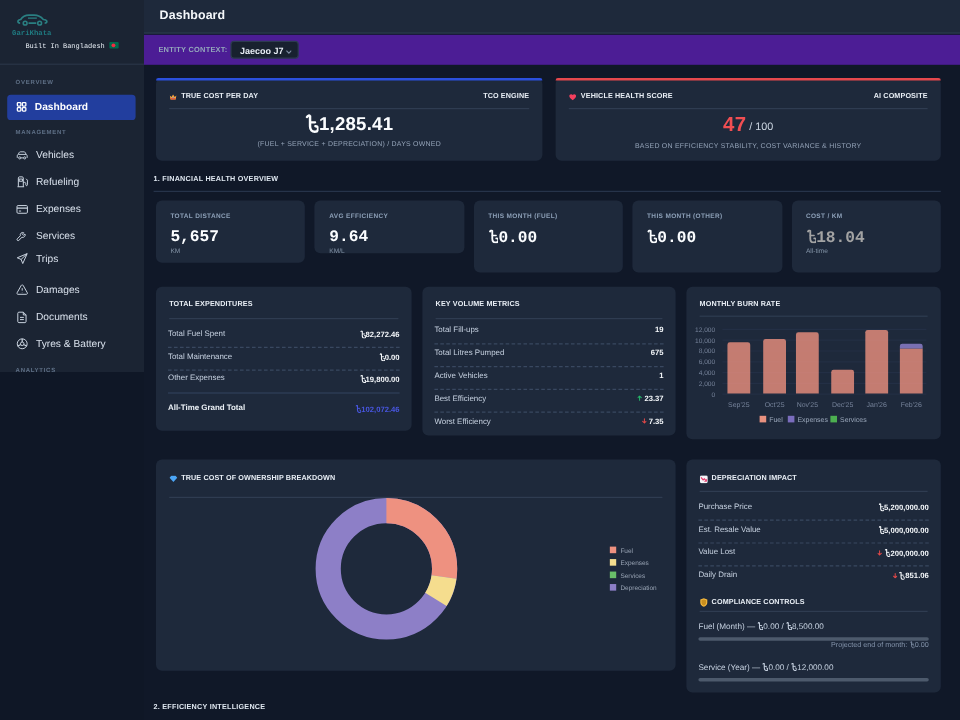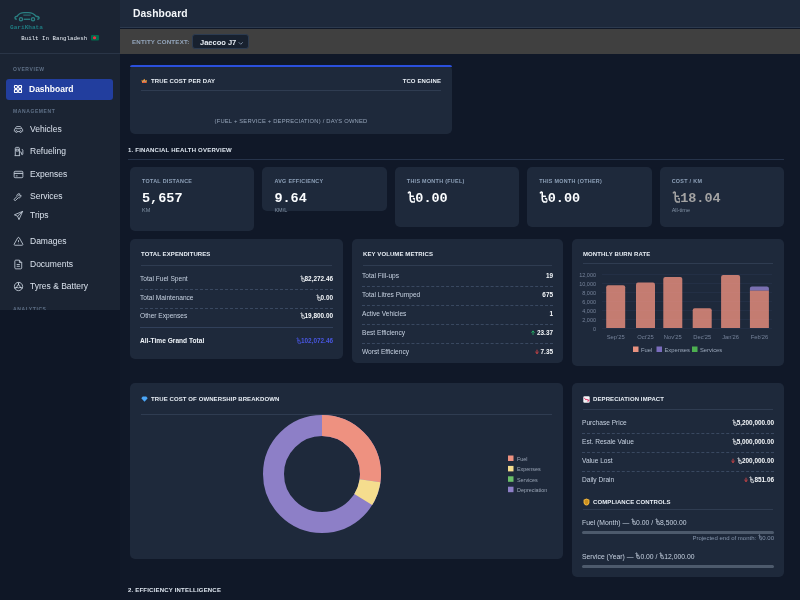--- a/index.html
+++ b/index.html
@@ -9,21 +9,21 @@
   #sidebar { position:absolute; left:0; top:0; width:120px; height:600px; background:#0f1726; }
   #navwrap { position:absolute; left:0; top:0; width:120px; height:310px; background:#1b2433; }
   #navclip { position:absolute; left:0; top:0; width:120px; height:310px; overflow:hidden; }
   #sbline { position:absolute; left:0; top:53px; width:120px; height:1px; background:#2a3547; }
   .navlabel { position:absolute; left:13px; font-size:5px; font-weight:bold; letter-spacing:0.6px; color:#5f7087; }
   .navitem { position:absolute; left:6px; width:107px; height:20px; color:#d9e1ec; font-size:8.5px; display:flex; align-items:center; }
   .navitem svg { margin-left:7px; margin-right:6px; flex:none; }
   .navitem.sel { background:#223e9e; border-radius:3px; color:#fff; font-weight:bold; }
   
   #topbar { position:absolute; left:120px; top:0; width:680px; height:28px; background:#1e293b; border-bottom:1px solid #2c3a4f; }
-  #entitybar { position:absolute; left:120px; top:29px; width:680px; height:26.5px; background:#404040; }
+  #entitybar { position:absolute; left:120px; top:29px; width:680px; height:26.5px; background:#4c1d95; }
   #main { position:absolute; left:120px; top:54px; width:680px; height:546px; background:#101828; }
   .card { position:absolute; background:#1e293b; border-radius:5px; }
   .cardhead { position:absolute; left:11px; right:11px; top:12px; height:10px; font-size:6px; font-weight:bold; letter-spacing:0.1px; color:#e8eef5; }
   .hdivider { position:absolute; left:11px; right:11px; height:1px; background:#2f3c51; }
   .seclabel { position:absolute; font-size:6px; font-weight:bold; letter-spacing:0.2px; color:#dfe7f0; }
   .row { position:absolute; left:10px; right:10px; height:9px; font-size:6.6px; color:#c6d1e0; }
   .row b { position:absolute; right:0; top:0; color:#f5f8fb; font-size:6.4px; }
   .row .lab { position:absolute; left:0; top:0; }
   .dash { position:absolute; left:10px; right:10px; height:0; border-top:1px dashed #394860; }
   .solid { position:absolute; left:10px; right:10px; height:1px; background:#31405a; }
@@ -154,29 +154,47 @@
     <div class="cardhead">
       <svg style="position:absolute;left:0;top:0.5px" width="6.5" height="6" viewBox="0 0 12 10">
           <path d="M1 2.5 L3.5 4.5 L6 1 L8.5 4.5 L11 2.5 L10 8.5 L2 8.5 Z" fill="#f6a33c"></path>
           <rect x="2.2" y="6.3" width="7.6" height="2.2" fill="#e4593c"></rect>
           <circle cx="6" cy="5.6" r="1.1" fill="#5b8fe8"></circle>
         </svg>
       <span style="position:absolute;left:10px;top:1px">TRUE COST PER DAY</span>
       <span style="position:absolute;right:0;top:1px">TCO ENGINE</span>
     </div>
     <div class="hdivider" style="top:25px"></div>
+    <div class="abs" style="left:0;right:0;top:30px;text-align:center;font-size:15.5px;font-weight:bold;color:#fbfdff;letter-spacing:0.2px">
+      <svg width="11.5" height="16" viewBox="0 0 10 14" style="vertical-align:-2.5px;color:#fbfdff">
+          <use href="#tk"></use>
+        </svg>1,285.41</div>
     <div class="abs" style="left:0;right:0;top:52.5px;text-align:center;font-size:5.8px;color:#94a3b8;letter-spacing:0.2px">(FUEL + SERVICE + DEPRECIATION) / DAYS OWNED</div>
   </div>
 
+  <div class="card" style="left:343px;top:11px;width:321px;height:69px">
+    <div style="position:absolute;left:0;right:0;top:0;height:2px;background:#e5484d;border-radius:5px 5px 0 0"></div>
+    <div class="cardhead">
+      <svg style="position:absolute;left:0;top:0.5px" width="6.5" height="6" viewBox="0 0 12 11">
+          <path d="M6 10 C2.5 7.5 0.8 5.5 0.8 3.5 C0.8 2 2 0.8 3.5 0.8 C4.6 0.8 5.5 1.4 6 2.3 C6.5 1.4 7.4 0.8 8.5 0.8 C10 0.8 11.2 2 11.2 3.5 C11.2 5.5 9.5 7.5 6 10 Z" fill="#f43f5e"></path>
+        </svg>
+      <span style="position:absolute;left:10px;top:1px">VEHICLE HEALTH SCORE</span>
+      <span style="position:absolute;right:0;top:1px">AI COMPOSITE</span>
+    </div>
+    <div class="hdivider" style="top:25px"></div>
+    <div class="abs" style="left:0;right:0;top:28.5px;text-align:center;color:#94a3b8;font-size:9px;">
+      <span style="font-size:17px;font-weight:bold;color:#f14e52;vertical-align:-1px;letter-spacing:0.2px">47</span> <span style="color:#cbd5e1">/ 100</span></div>
+    <div class="abs" style="left:0;right:0;top:53.5px;text-align:center;font-size:5.8px;color:#94a3b8;letter-spacing:0.2px">BASED ON EFFICIENCY STABILITY, COST VARIANCE &amp; HISTORY</div>
+  </div>
 
   <div class="seclabel" style="left:8px;top:93px">1. FINANCIAL HEALTH OVERVIEW</div>
   <div class="abs" style="left:8px;width:656px;top:105px;height:1px;background:#26334a"></div>
 
   <div class="abs" style="left:10px;top:113px;width:654px;display:flex;gap:8px;">
-    <div class="card" style="position:relative;flex:1;height:64px">
+    <div class="card" style="position:relative;flex:1;height:52px">
       <div class="abs" style="left:12px;top:10.5px;font-size:5.4px;font-weight:bold;letter-spacing:0.3px;color:#8da0b8">TOTAL DISTANCE</div>
       <div class="abs mono" style="left:12px;top:23.5px;font-size:13.5px;font-weight:bold;color:#fbfdff;letter-spacing:0px">5,657</div>
       <div class="abs" style="left:12px;top:40px;font-size:5.5px;color:#8292a5">KM</div>
     </div>
     <div class="card" style="position:relative;flex:1;height:44px">
       <div class="abs" style="left:12px;top:10.5px;font-size:5.4px;font-weight:bold;letter-spacing:0.3px;color:#8da0b8">AVG EFFICIENCY</div>
       <div class="abs mono" style="left:12px;top:23.5px;font-size:13.5px;font-weight:bold;color:#fbfdff;letter-spacing:0px">9.64</div>
       <div class="abs" style="left:12px;top:40px;font-size:5.5px;color:#8292a5">KM/L</div>
     </div>
     <div class="card" style="position:relative;flex:1;height:60px">

